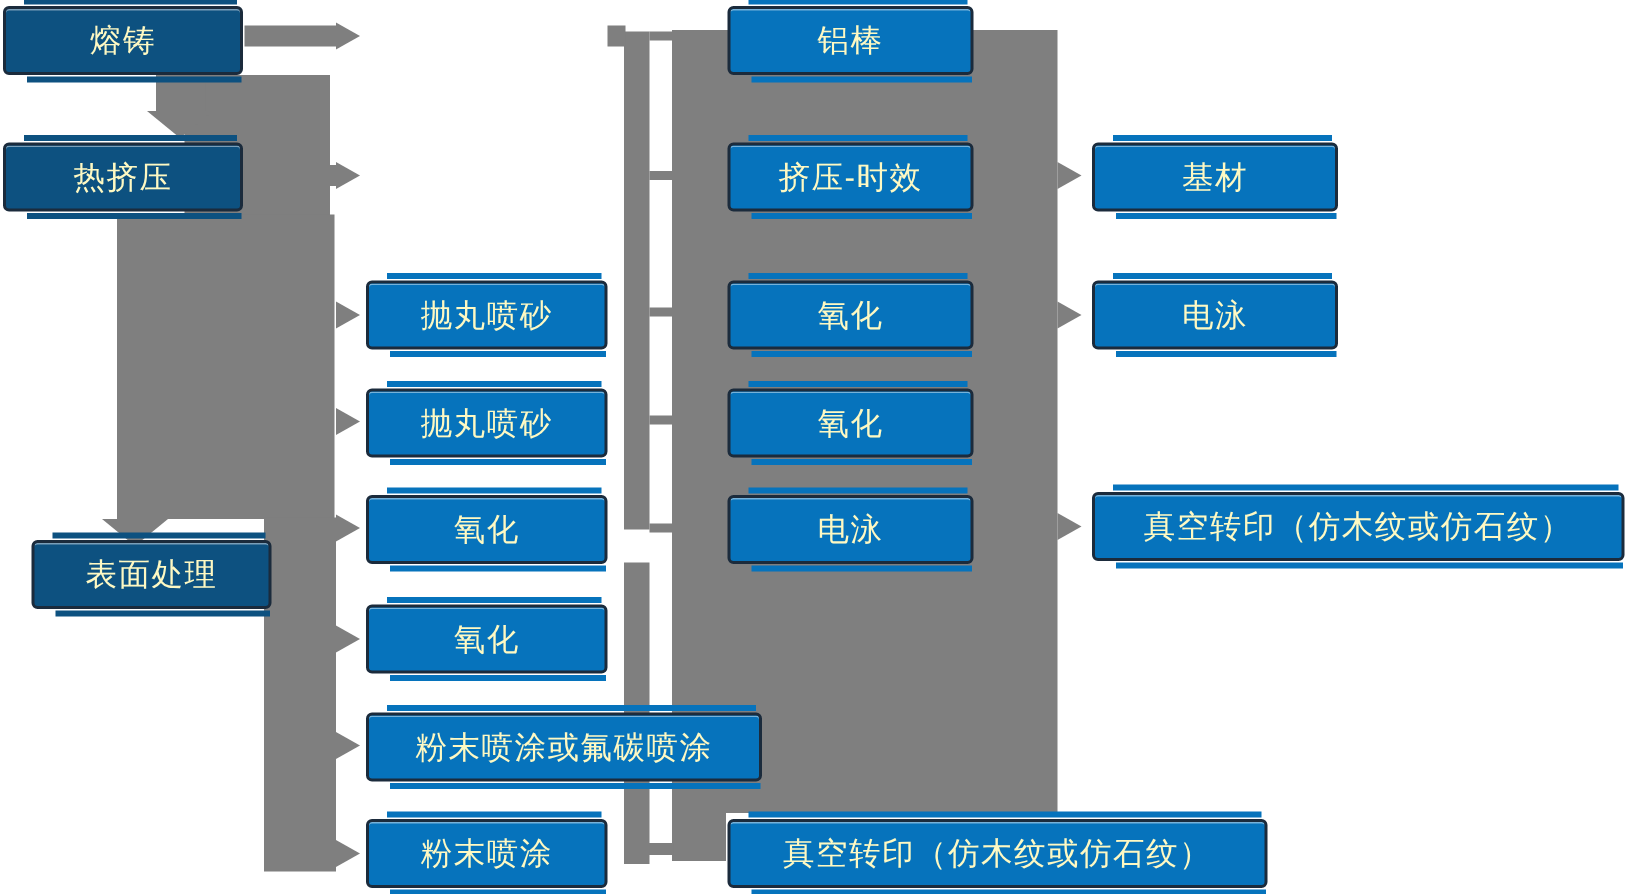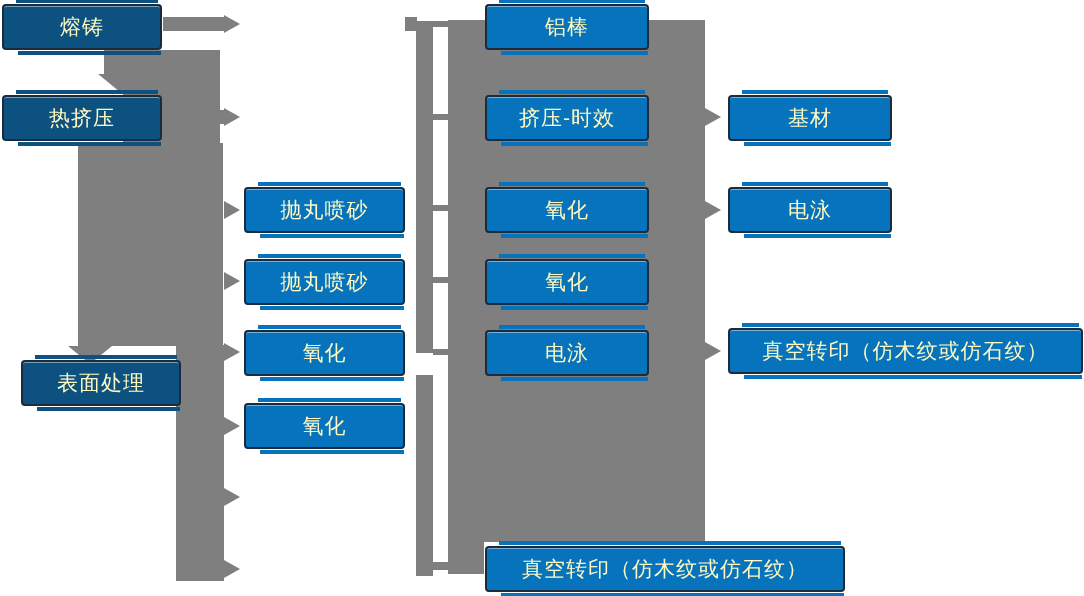--- a/index.html
+++ b/index.html
@@ -89,20 +89,22 @@
   <div class="tri-d" style="left:68px;top:346px;"></div>
 
   <div class="node dark" style="left:2px;top:4px;width:156px;">熔铸</div>
   <div class="node dark" style="left:2px;top:95px;width:156px;text-align:center;">热挤压</div>
   <div class="node dark" style="left:2px;top:360px;width:156px;margin-left:19px;">表面处理</div>
 
   <div class="node" style="left:244px;top:187px;width:157px;">抛丸喷砂</div>
   <div class="node" style="left:244px;top:259px;width:157px;">抛丸喷砂</div>
   <div class="node" style="left:244px;top:330px;width:157px;">氧化</div>
   <div class="node" style="left:244px;top:403px;width:157px;">氧化</div>
+  <div class="node" style="left:244px;top:475px;width:260px;">粉末喷涂或氟碳喷涂</div>
+  <div class="node" style="left:244px;top:546px;width:157px;">粉末喷涂</div>
 
   <div class="node" style="left:485px;top:4px;width:160px;">铝棒</div>
   <div class="node" style="left:485px;top:95px;width:160px;">挤压-时效</div>
   <div class="node" style="left:485px;top:187px;width:160px;">氧化</div>
   <div class="node" style="left:485px;top:259px;width:160px;">氧化</div>
   <div class="node" style="left:485px;top:330px;width:160px;">电泳</div>
   <div class="node" style="left:485px;top:546px;width:356px;">真空转印（仿木纹或仿石纹）</div>
 
   <div class="node" style="left:728px;top:95px;width:160px;">基材</div>
   <div class="node" style="left:728px;top:187px;width:160px;">电泳</div>

